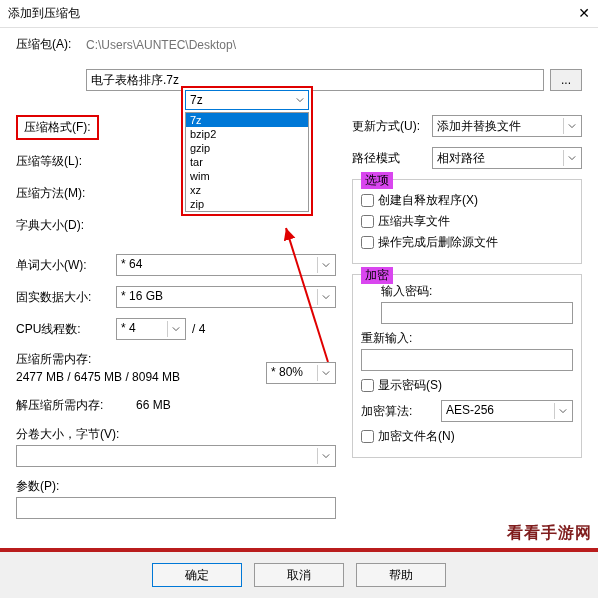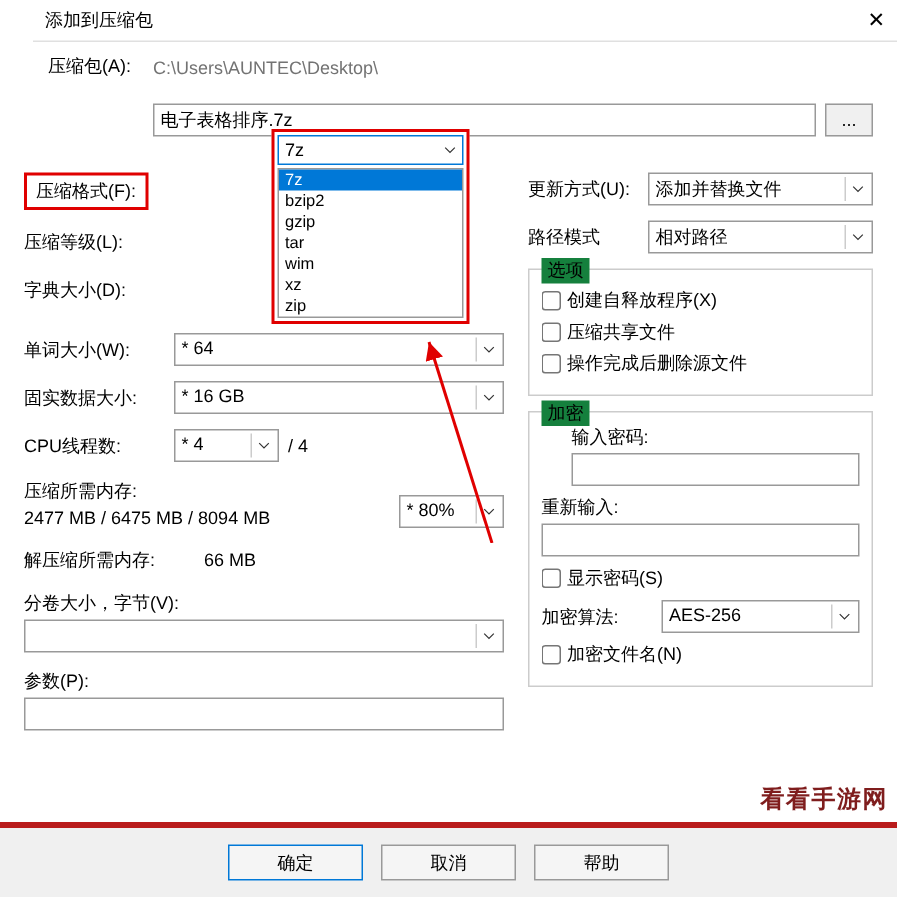--- a/index.html
+++ b/index.html
@@ -1,17 +1,17 @@
 <!DOCTYPE html>
 <html><head>
 <meta charset="utf-8">
 <style>
 * { box-sizing: border-box; margin: 0; padding: 0; font-family: "Microsoft YaHei", "Segoe UI", sans-serif; font-size: 12px; }
 body { background: #fff; width: 598px; height: 598px; overflow: hidden; position: relative; }
-.titlebar { height: 28px; border-bottom: 1px solid #e0e0e0; display: flex; align-items: center; padding: 0 8px; position: relative; margin-left: 22px; }
+.titlebar { height: 28px; border-bottom: 1px solid #e0e0e0; display: flex; align-items: center; padding: 0 8px; position: relative; }
 .titlebar .title { font-size: 12px; }
 .titlebar .close { position: absolute; right: 8px; top: 5px; font-size: 14px; cursor: pointer; }
 .content { padding: 10px 16px; display: flex; gap: 16px; }
 .left-col { flex: 1; }
 .right-col { width: 230px; }
 .row { display: flex; align-items: center; margin-bottom: 10px; min-height: 22px; }
 .row label { width: 100px; }
 .row .field { flex: 1; }
 .path-row { display: flex; align-items: center; margin-bottom: 4px; }
 .path-row label { width: 70px; }
@@ -25,21 +25,21 @@
 .combo-arrow { position: absolute; right: 2px; top: 2px; width: 16px; height: 16px; border-left: 1px solid #ccc; display: flex; align-items: center; justify-content: center; }
 .combo-arrow svg { width: 8px; height: 8px; }
 .red-box { border: 2px solid #e00000; padding: 2px 6px; display: inline-block; }
 .dropdown-open { position: absolute; left: 181px; top: 86px; width: 132px; border: 2px solid #e00000; background: #fff; z-index: 10; }
 .dropdown-selected { position: relative; background: #fff; border: 1px solid #0078d7; height: 20px; display: flex; align-items: center; padding: 0 4px; margin: 2px; }
 .dropdown-selected .arrow { position: absolute; right: 4px; }
 .dropdown-list { border: 1px solid #999; margin: 0 2px 2px 2px; }
 .dropdown-list .opt { padding: 1px 4px; cursor: pointer; font-size: 11px; }
 .dropdown-list .opt.hl { background: #0078d7; color: #fff; }
 .fieldset { border: 1px solid #ccc; padding: 8px; margin-top: 6px; margin-bottom: 10px; position: relative; }
-.fieldset .legend { position: absolute; top: -8px; left: 8px; background: #15803d; padding: 0 4px; font-size: 12px; }
+.fieldset .legend { position: absolute; top: -8px; left: 8px; background: #d946ef; padding: 0 4px; font-size: 12px; }
 .chk-row { display: flex; margin: 4px 0; }
 .chk-row input { margin-right: 4px; }
 .text-input { width: 100%; height: 22px; border: 1px solid #999; padding: 0 4px; }
 .memory-row { margin-bottom: 10px; }
 .memory-label { display: block; margin-bottom: 2px; }
 .memory-val { font-size: 12px; }
 .align-right { text-align: left; }
 .bottom-bar { position: absolute; bottom: 0; left: 0; right: 0; height: 50px; border-top: 4px solid #b91c1c; background: #f0f0f0; display: flex; align-items: center; justify-content: center; gap: 12px; }
 .btn { width: 90px; height: 24px; border: 1px solid #999; background: #f5f5f5; cursor: pointer; }
 .btn.primary { border: 1px solid #0078d7; }
@@ -52,39 +52,42 @@
 .slash { margin: 0 6px; }
 </style>
 </head>
 <body>
 
 <div class="titlebar">
   <span class="title">添加到压缩包</span>
   <span class="close">✕</span>
 </div>
 
-<div style="padding: 8px 16px 0 32px;">
+<div style="padding: 8px 16px 0 16px;">
   <div class="path-row">
     <label>压缩包(A):</label>
     <span class="path-text">C:\Users\AUNTEC\Desktop\</span>
   </div>
   <div class="archive-row">
     <span class="spacer"></span>
     <input class="archive-input" value="电子表格排序.7z" style="">
     <button class="browse-btn">...</button>
   </div>
 </div>
 
 <div class="content">
   <div class="left-col">
     <div class="row">
       <label><span class="red-box">压缩格式(F):</span></label>
     </div>
     <div class="row">
       <label>压缩等级(L):</label>
+    </div>
+    <div class="row">
+      <label>压缩方法(M):</label>
     </div>
     <div class="row">
       <label>字典大小(D):</label>
     </div>
     <div class="row" style="margin-top:18px;">
       <label>单词大小(W):</label>
       <div class="combo field">
         <span class="combo-text">* 64</span>
         <span class="combo-arrow">
             <svg viewBox="0 0 10 10">

